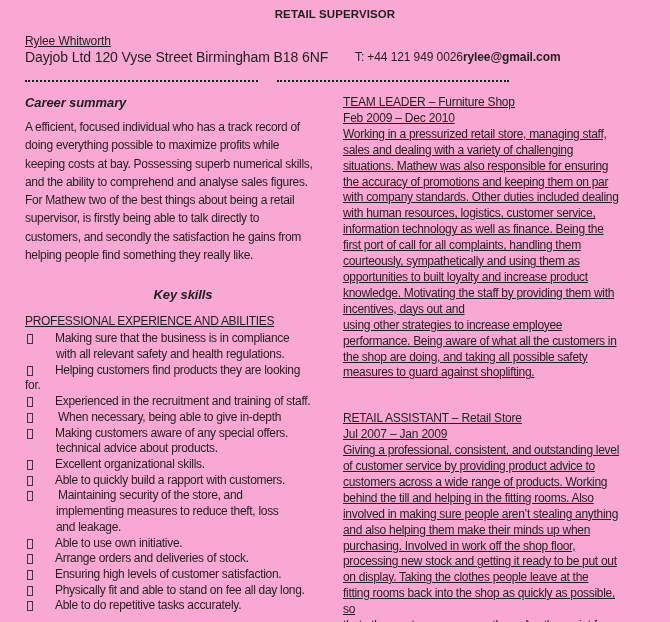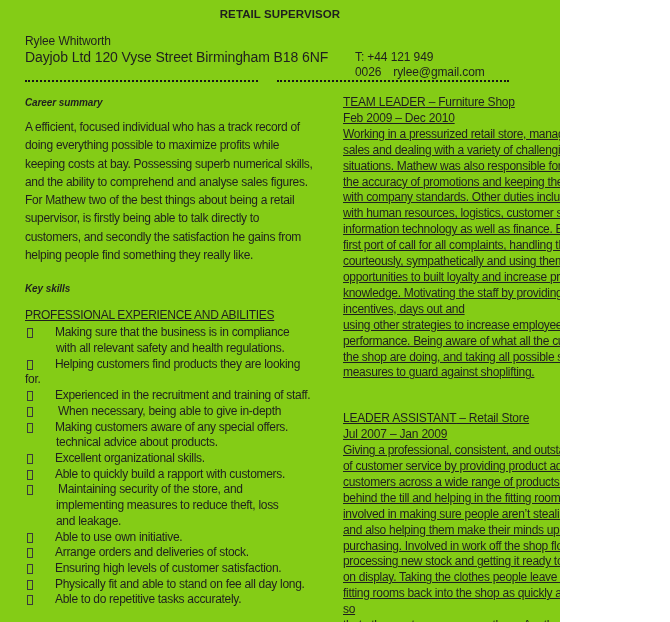--- a/index.html
+++ b/index.html
@@ -1,35 +1,35 @@
 <!DOCTYPE html>
 <html><head>
 <meta charset="utf-8">
 <style>
   html,body{margin:0;padding:0;background:#fff;}
   .page{
-    position:relative;width:560px;height:622px;background:#84cc16;overflow:hidden;
+    position:relative;width:670px;height:622px;background:#f9a8d4;overflow:hidden;
     font-family:"Liberation Sans",sans-serif;color:#1f1f1f;
   }
   .doc-title{
     position:absolute;top:6px;left:0;width:100%;text-align:center;
     font-size:11.5px;font-weight:bold;letter-spacing:0.1px;line-height:16px;
   }
-  .name{position:absolute;left:25px;top:34px;font-size:12px;line-height:15.5px;letter-spacing:-0.1px;}
+  .name{position:absolute;left:25px;top:34px;font-size:12px;line-height:15.5px;letter-spacing:-0.1px;text-decoration:underline;}
   .address{position:absolute;left:25px;top:49.5px;font-size:14px;line-height:15.5px;letter-spacing:-0.1px;}
   .contact{position:absolute;left:355px;top:49.5px;font-size:12px;line-height:15.5px;letter-spacing:-0.1px;}
-  .contact .email{margin-left:12px;}
+  .contact .email{font-weight:bold;}
   .sep{position:absolute;top:80px;border-top:2px dotted #151515;height:0;}
   .sep-l{left:25px;width:233px;}
   .sep-r{left:277px;width:232px;}
   .col{position:absolute;top:95px;width:316px;font-size:12px;}
   .col-left{left:25px;}
   .col-right{left:343px;}
-  .h-it{font-size:10px;font-weight:bold;font-style:italic;line-height:16px;letter-spacing:-0.1px;}
-  .h-it.ks{margin-top:17px;}
+  .h-it{font-size:13px;font-weight:bold;font-style:italic;line-height:16px;letter-spacing:-0.1px;}
+  .h-it.ks{margin-top:23px;text-align:center;}
   .para{white-space:pre-line;letter-spacing:-0.3px;}
   .sum{margin-top:7px;line-height:18.3px;}
   .subhead{margin-top:10px;line-height:16px;text-decoration:underline;letter-spacing:-0.3px;}
   .skills{margin-top:2px;}
   .skill-line{display:flex;line-height:15.7px;padding-left:2px;}
   .skill-line .bullet-box{
     flex:none;width:4px;height:8px;margin-top:3px;
     border:1px solid #3a3a3a;border-left-width:1.5px;border-right-width:1.5px;
   }
   .skill-line .skill-text{margin-left:22px;white-space:pre;letter-spacing:-0.3px;}
@@ -186,21 +186,21 @@
 knowledge. Motivating the staff by providing them with
 incentives, days out and
 using other strategies to increase employee
 performance. Being aware of what all the customers in
 the shop are doing, and taking all possible safety
 measures to guard against shoplifting.</div>
       </div>
 
       <div class="job">
         <div class="job-title">
-          <span class="u">LEADER ASSISTANT</span><span> – Retail Store</span>
+          <span class="u">RETAIL ASSISTANT</span><span> – Retail Store</span>
         </div>
         <div class="job-dates">Jul 2007 – Jan 2009</div>
         <div class="para job-body">Giving a professional, consistent, and outstanding level
 of customer service by providing product advice to
 customers across a wide range of products. Working
 behind the till and helping in the fitting rooms. Also
 involved in making sure people aren’t stealing anything
 and also helping them make their minds up when
 purchasing. Involved in work off the shop floor,
 processing new stock and getting it ready to be put out

